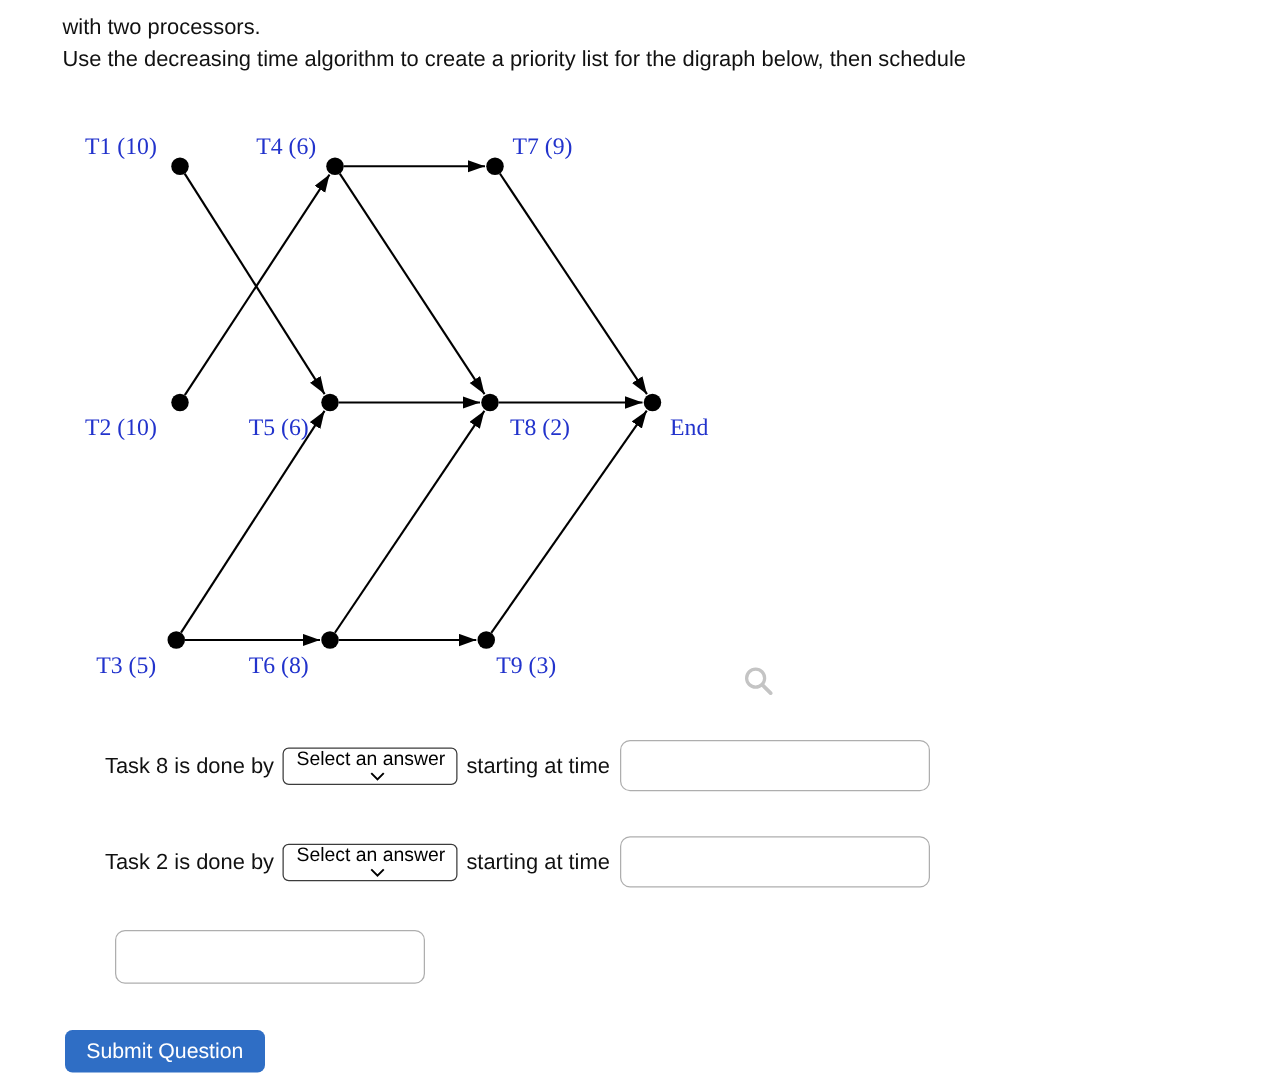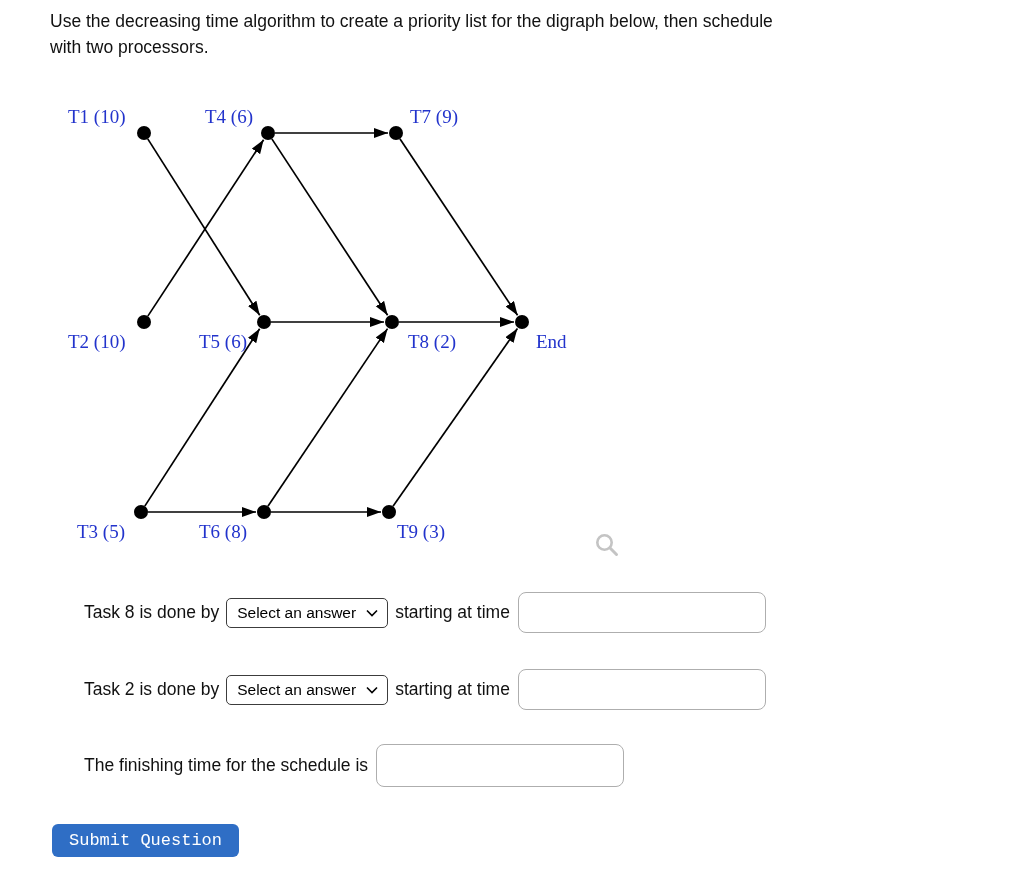--- a/index.html
+++ b/index.html
@@ -32,46 +32,46 @@
   }
   .row-task8 { top: 591px; height: 43px; }
   .row-task9 { top: 668px; height: 43px; }
   .row-finish { top: 743px; height: 45px; }
   .fake-select {
     display: inline-flex; align-items: center;
     margin: 0 7px;
     height: 28px; padding: 0 9px 0 10px;
     border: 1.6px solid #3c3c3c; border-radius: 5px;
     background: #ffffff; font-size: 15.5px; color: #000;
-    cursor: pointer; user-select: none;
+    cursor: pointer; user-select: none; flex-direction: column;
   }
   .fake-select .chev { margin-left: 10px; display: inline-flex; }
   .text-input {
     margin-left: 8px;
     width: 226px; height: 39px;
     border: 1.6px solid #aeaeae; border-radius: 8px;
     background: #fff; font-size: 17px; padding: 0 10px;
     outline: none; box-sizing: content-box;
   }
   .finish-input { width: 226px; height: 41px; }
   .submit-btn {
     position: absolute; left: 52px; top: 824px;
     background: #2f6ec5; color: #ffffff;
     border: none; border-radius: 6px;
-    font-family: Liberation Mono, monospace;
+    font-family: Liberation Sans, sans-serif;
     font-size: 17px; padding: 7px 17px;
     cursor: pointer;
   }
 </style>
 </head>
 <body>
 
 <div class="question">
+  <div>with two processors.</div>
   <div>Use the decreasing time algorithm to create a priority list for the digraph below, then schedule</div>
-  <div>with two processors.</div>
 </div>
 
 <div class="graph-wrap">
   <svg width="660" height="575" viewBox="0 0 660 575">
       <defs>
         <marker id="arrow" markerUnits="userSpaceOnUse" markerWidth="15" markerHeight="11" refX="14" refY="5" orient="auto">
           <path d="M0,0 L14,5 L0,10 z" fill="#000000"></path>
         </marker>
       </defs>
       <line x1="147.7520569566569" y1="138.90948970673463" x2="259.7119349066778" y2="315.2462974780176" stroke="#000000" stroke-width="1.7" marker-end="url(#arrow)"></line>
@@ -138,17 +138,16 @@
       <svg width="12" height="8" viewBox="0 0 12 8">
           <polyline points="1,1.5 6,6.5 11,1.5" fill="none" stroke="#000" stroke-width="1.6"></polyline>
         </svg>
     </span>
   </span>
   <span>starting at time</span>
   <input class="text-input" type="text" value="" style="">
 </div>
 
 <div class="form-row row-finish">
-  <span>The finishing time for the schedule is</span>
   <input class="text-input finish-input" type="text" value="" style="">
 </div>
 
 <button class="submit-btn">Submit Question</button>
 
 </body></html>

